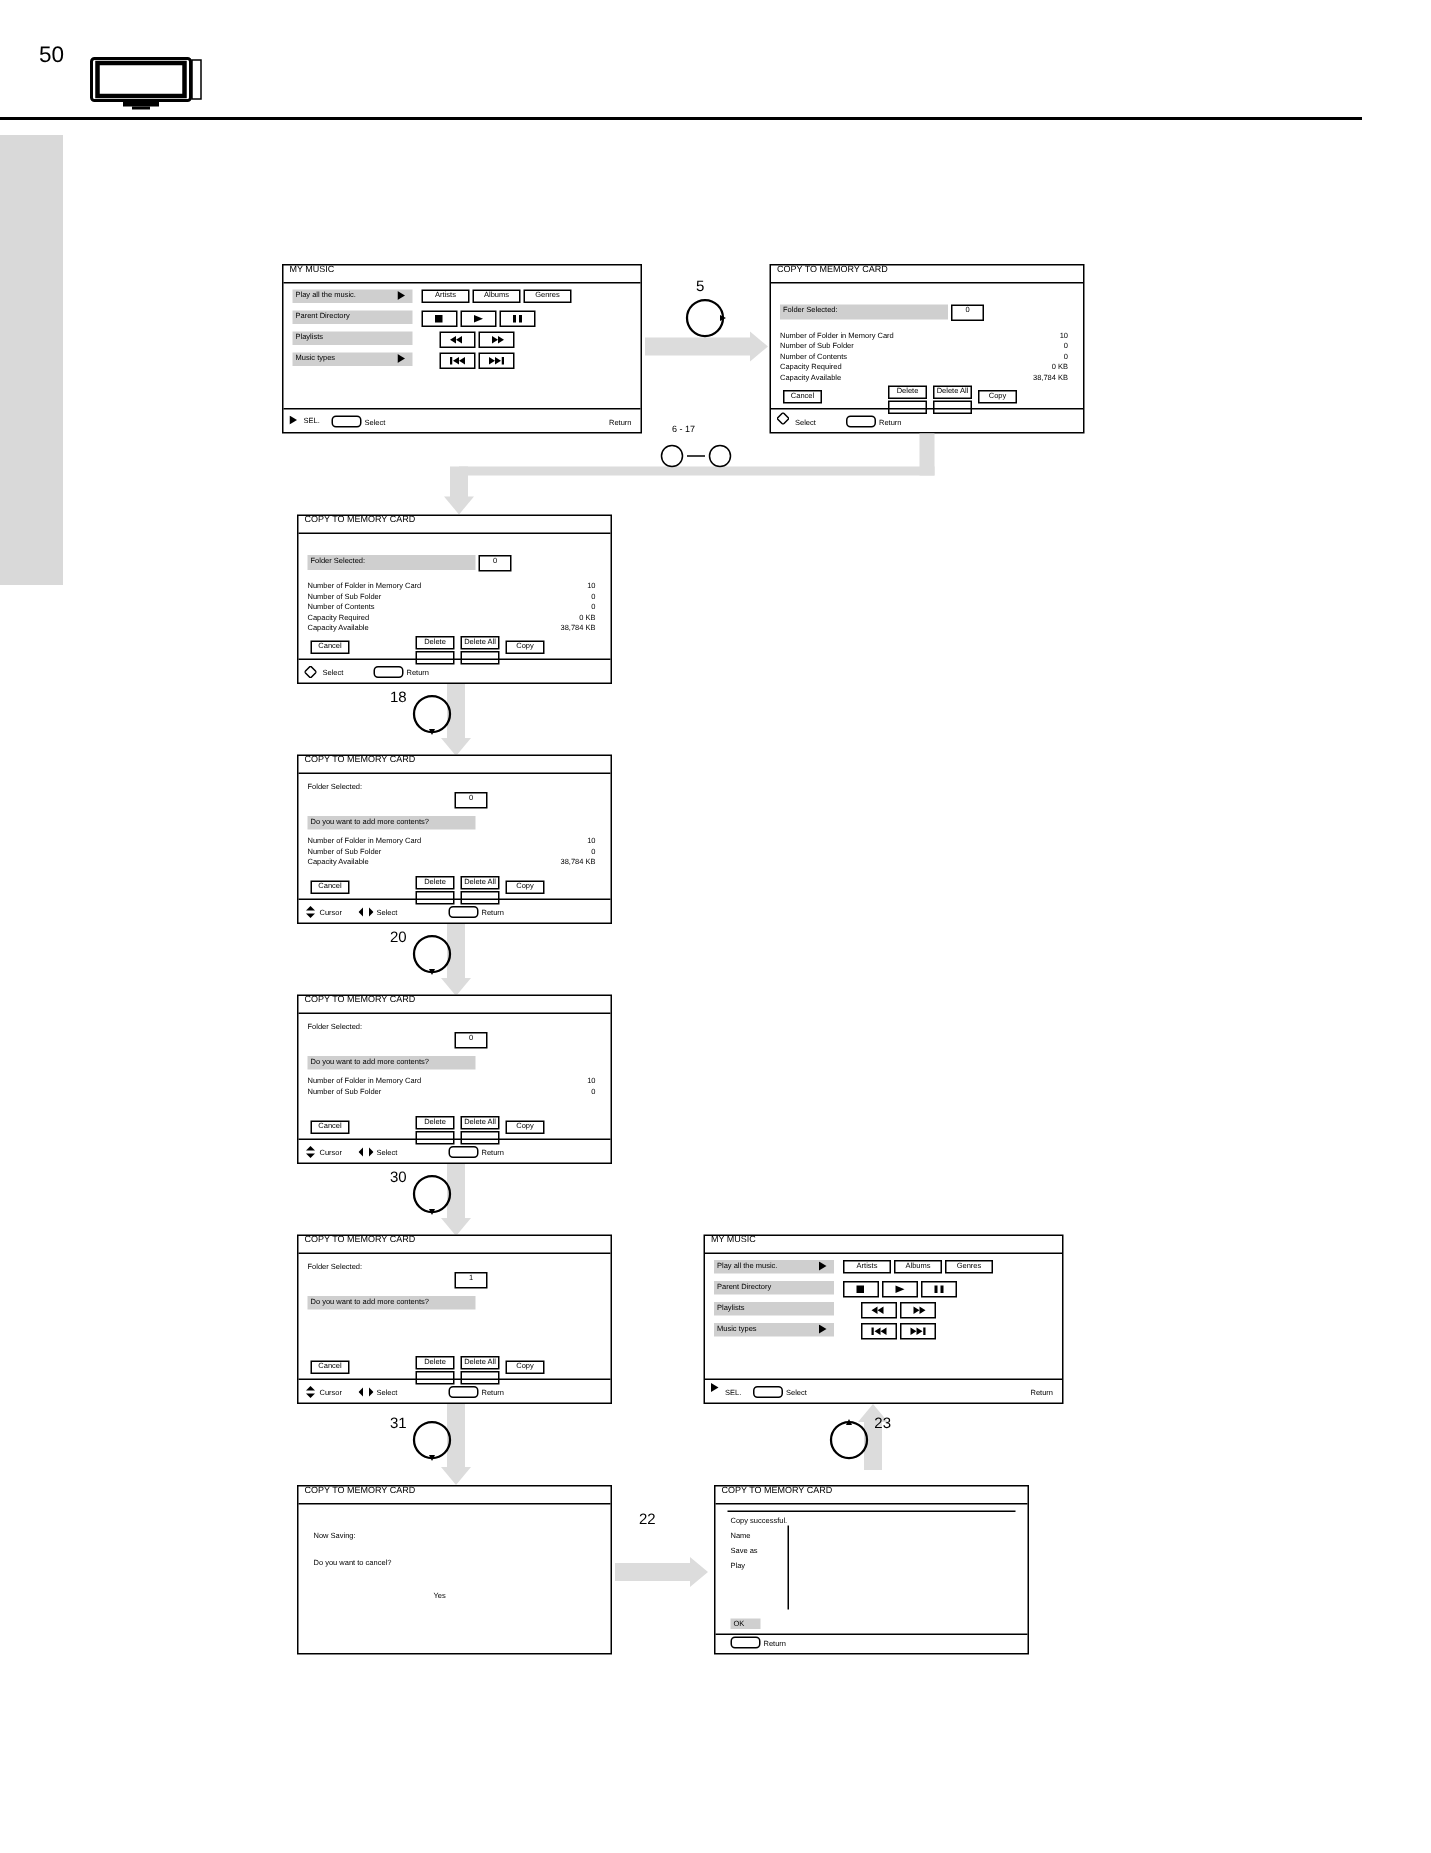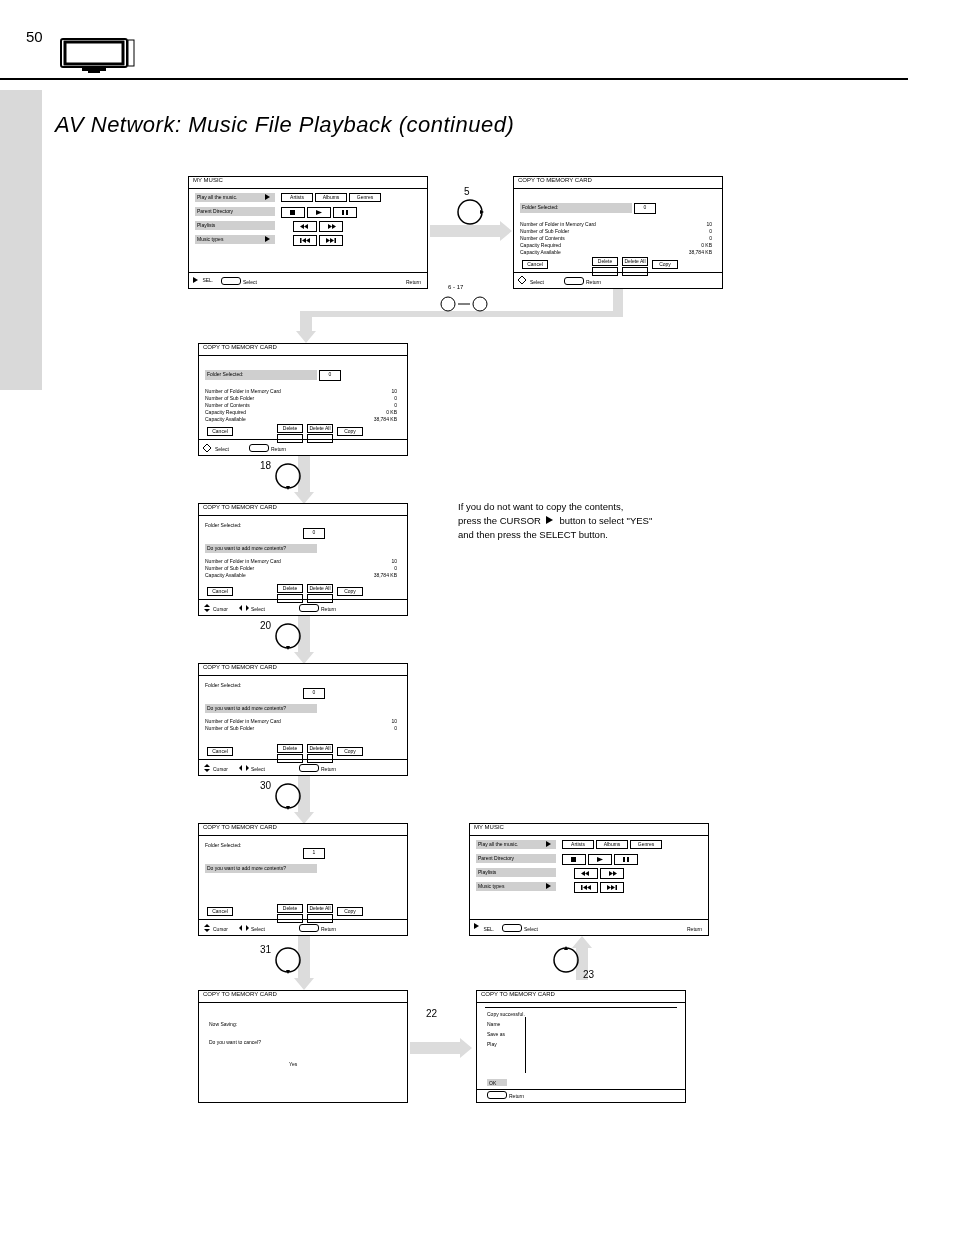--- a/index.html
+++ b/index.html
@@ -110,21 +110,21 @@
   
   .step {
     position: absolute;
   }
   .step svg { display: block; }
   .step-num {
     position: absolute;
     top: -2px; left: -14px;
     font-size: 10px;
   }
-  .step-up .step-num { left: auto; right: -14px; margin-top: 25px; }
+  .step-up .step-num { left: auto; right: -14px; }
 
   
   .arrow-right {
     position: absolute;
     height: 12px;
     background: #dcdcdc;
   }
   .arrow-right::after {
     content: "";
     position: absolute;
@@ -194,21 +194,20 @@
     <rect x="22" y="30" width="24" height="3" fill="#000"></rect>
     <rect x="28" y="33" width="12" height="2" fill="#000"></rect>
   </svg>
 
   <div class="hr-top"></div>
 
   <div class="tab">
     
   </div>
 
-  <div class="section-title">AV Network: Music File Playback (continued)</div>
 
   <div class="panel my-music-panel" style="left:188px; top:176px;">
     <div class="hdr-line">
         <span class="hdr-title">MY MUSIC</span>
       </div>
 
     <div class="grey-bar" style="left:6px; top:16px; width:78px; height:9px;">Play all the music.</div>
     <div class="grey-bar" style="left:6px; top:30px; width:78px; height:9px;">Parent Directory</div>
     <div class="grey-bar" style="left:6px; top:44px; width:78px; height:9px;">Playlists</div>
     <div class="grey-bar" style="left:6px; top:58px; width:78px; height:9px;">Music types</div>
@@ -370,27 +369,20 @@
 
   <div class="arrow-down" style="left:298px; top:456px; height:38px;"></div>
   <div class="step" style="left:274px; top:462px;">
     <svg width="28" height="28">
         <circle cx="14" cy="14" r="12" fill="none" stroke="#000" stroke-width="1.5"></circle>
         <polygon points="12,24 16,24 14,28" fill="#000"></polygon>
       </svg>
     <span class="step-num">18</span>
   </div>
 
-  <div style="position:absolute; left:458px; top:500px; font-size:9.5px; line-height:14px;">
-    <div>If you do not want to copy the contents,</div>
-    <div>press the CURSOR&nbsp;&nbsp;<span style="display:inline-block;"><svg width="8" height="8">
-            <polygon points="0,0 0,8 7,4" fill="#000"></polygon>
-          </svg></span>&nbsp;&nbsp;button to select "YES"</div>
-    <div>and then press the SELECT button.</div>
-  </div>
 
   <div class="panel" style="left:198px; top:503px; width:210px; height:113px;">
     <div class="hdr-line">
         <span class="hdr-title">COPY TO MEMORY CARD</span>
       </div>
     <div class="sm" style="position:absolute; left:6px; top:18px;">Folder Selected:</div>
     <div class="lbl-box" style="left:104px; top:24px; width:20px; height:9px;">0</div>
     <div class="grey-bar" style="left:6px; top:40px; width:110px; height:9px; background:#cfcfcf;">Do you want to add more contents?</div>
     <div class="sm" style="position:absolute; left:6px; top:54px;">Number of Folder in Memory Card</div>
     <div class="sm" style="position:absolute; right:10px; top:54px;">10</div>

